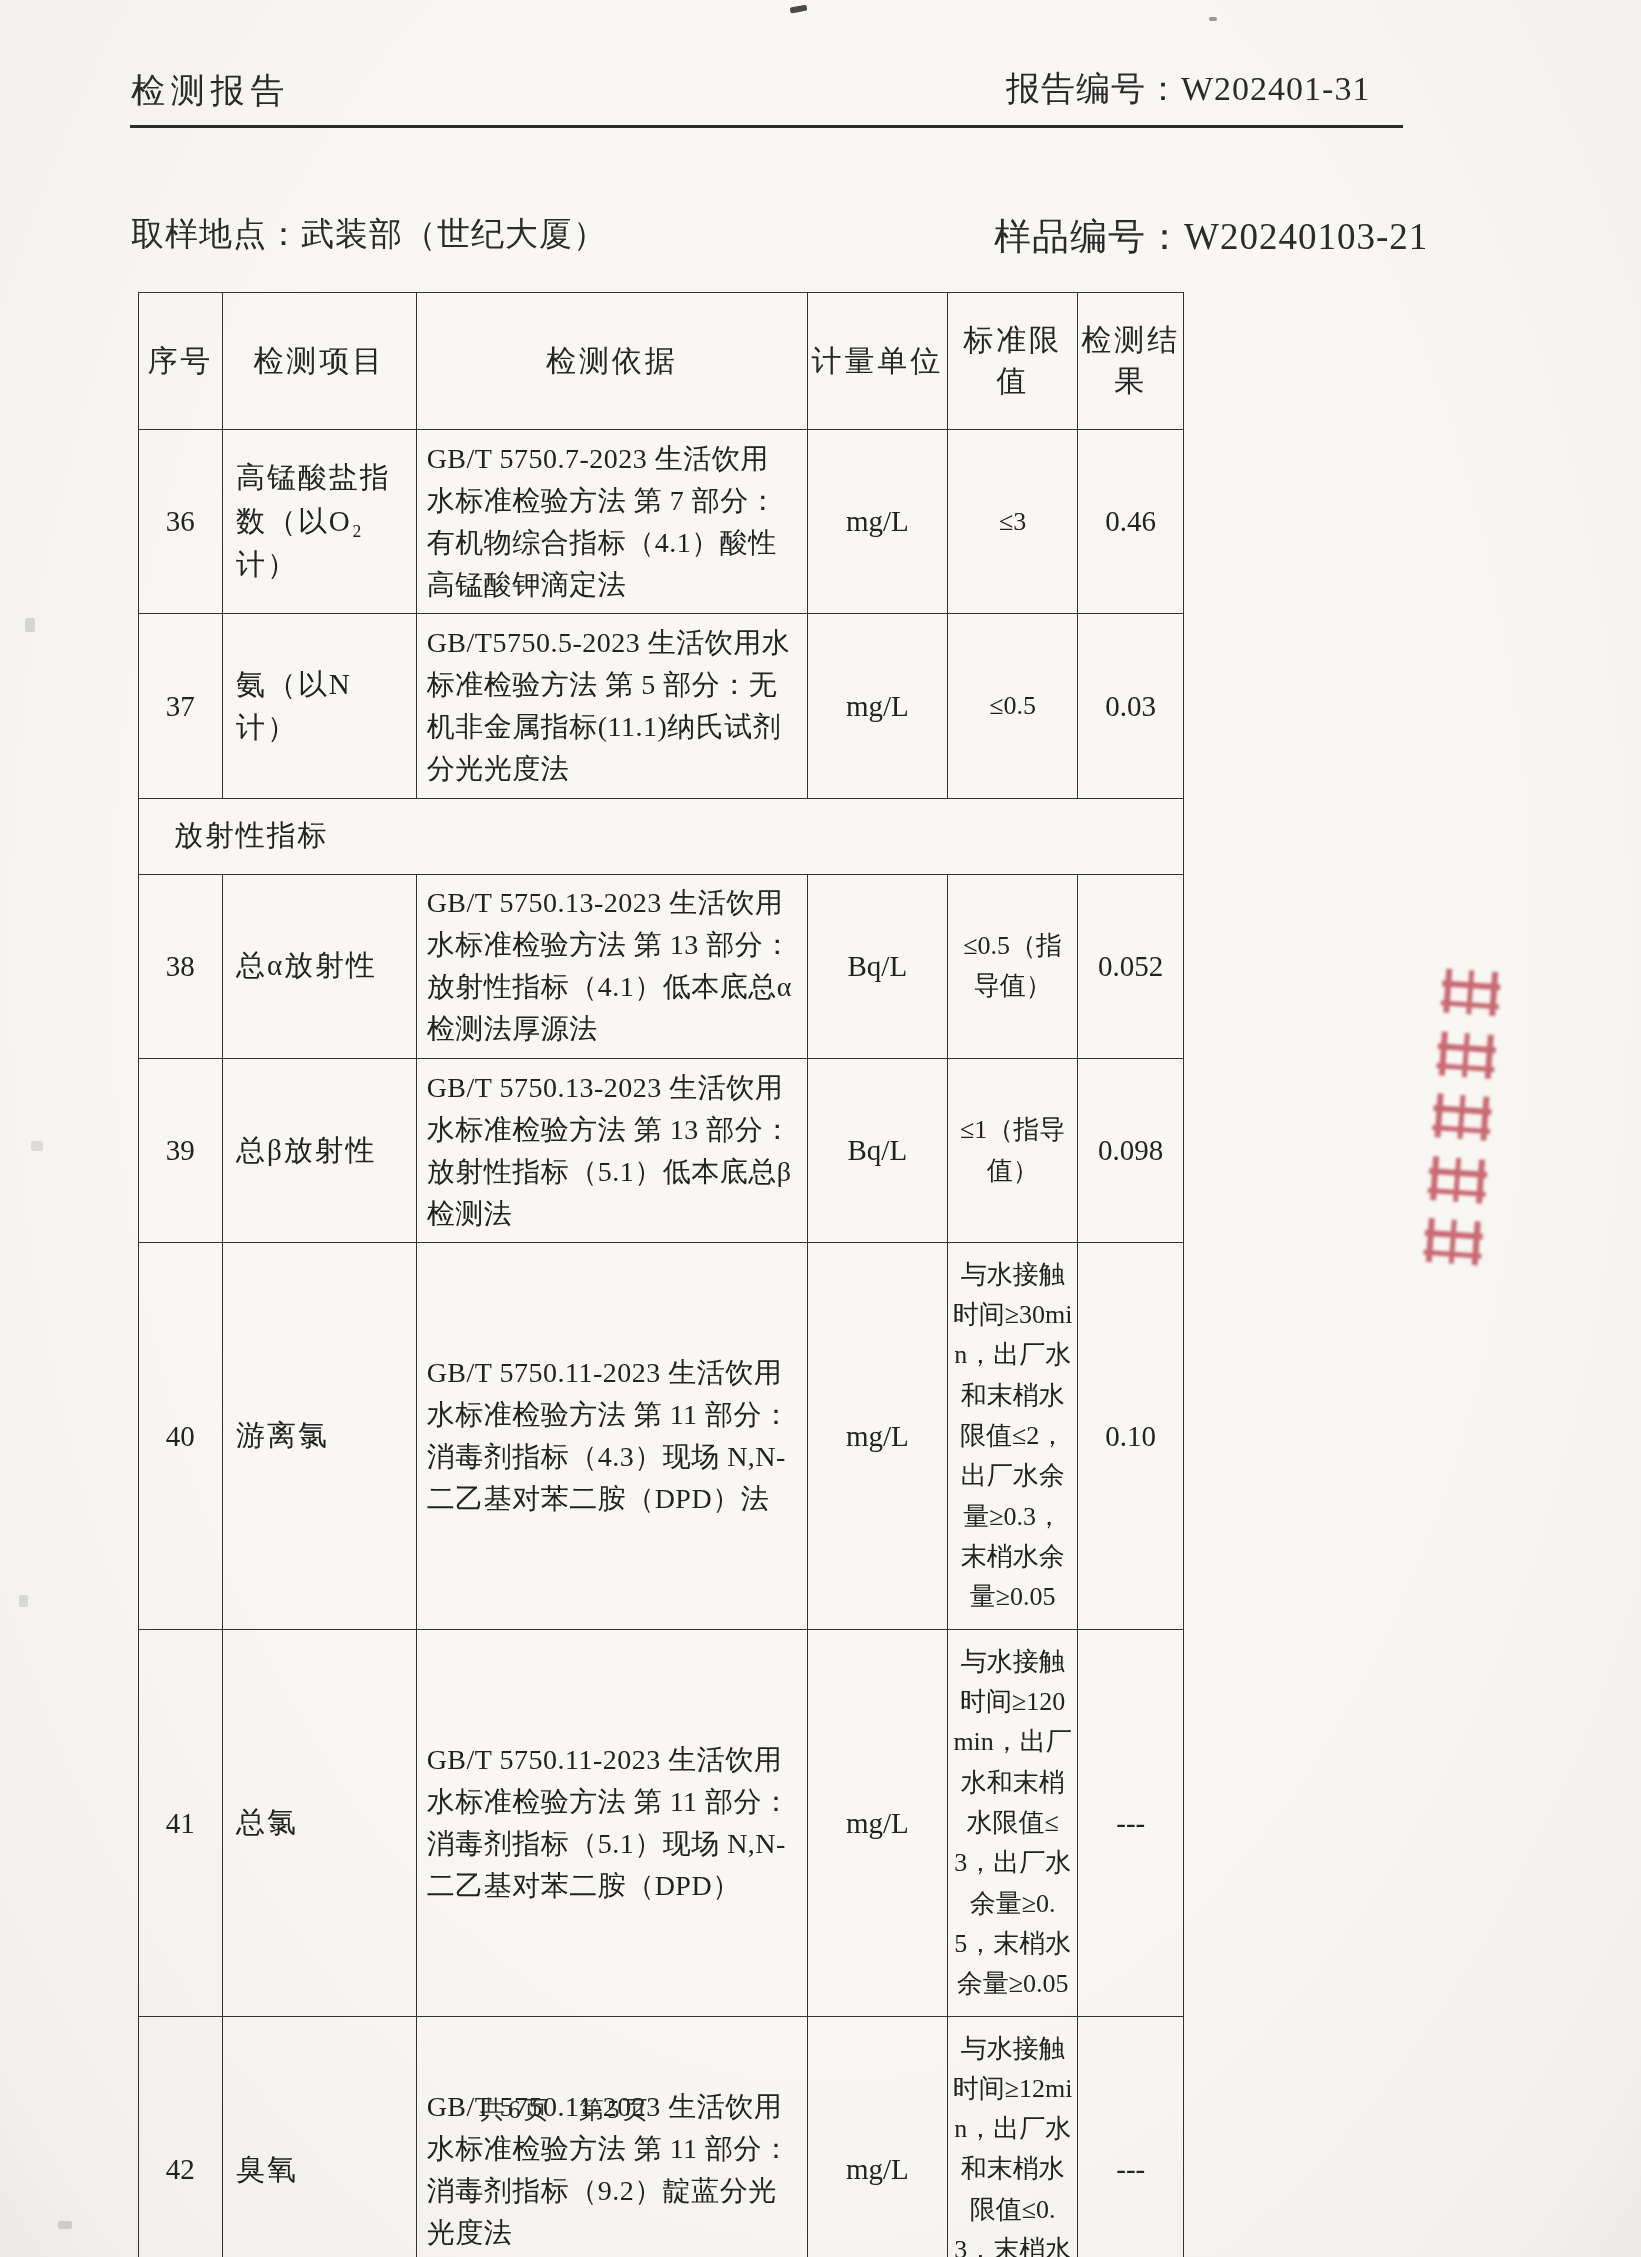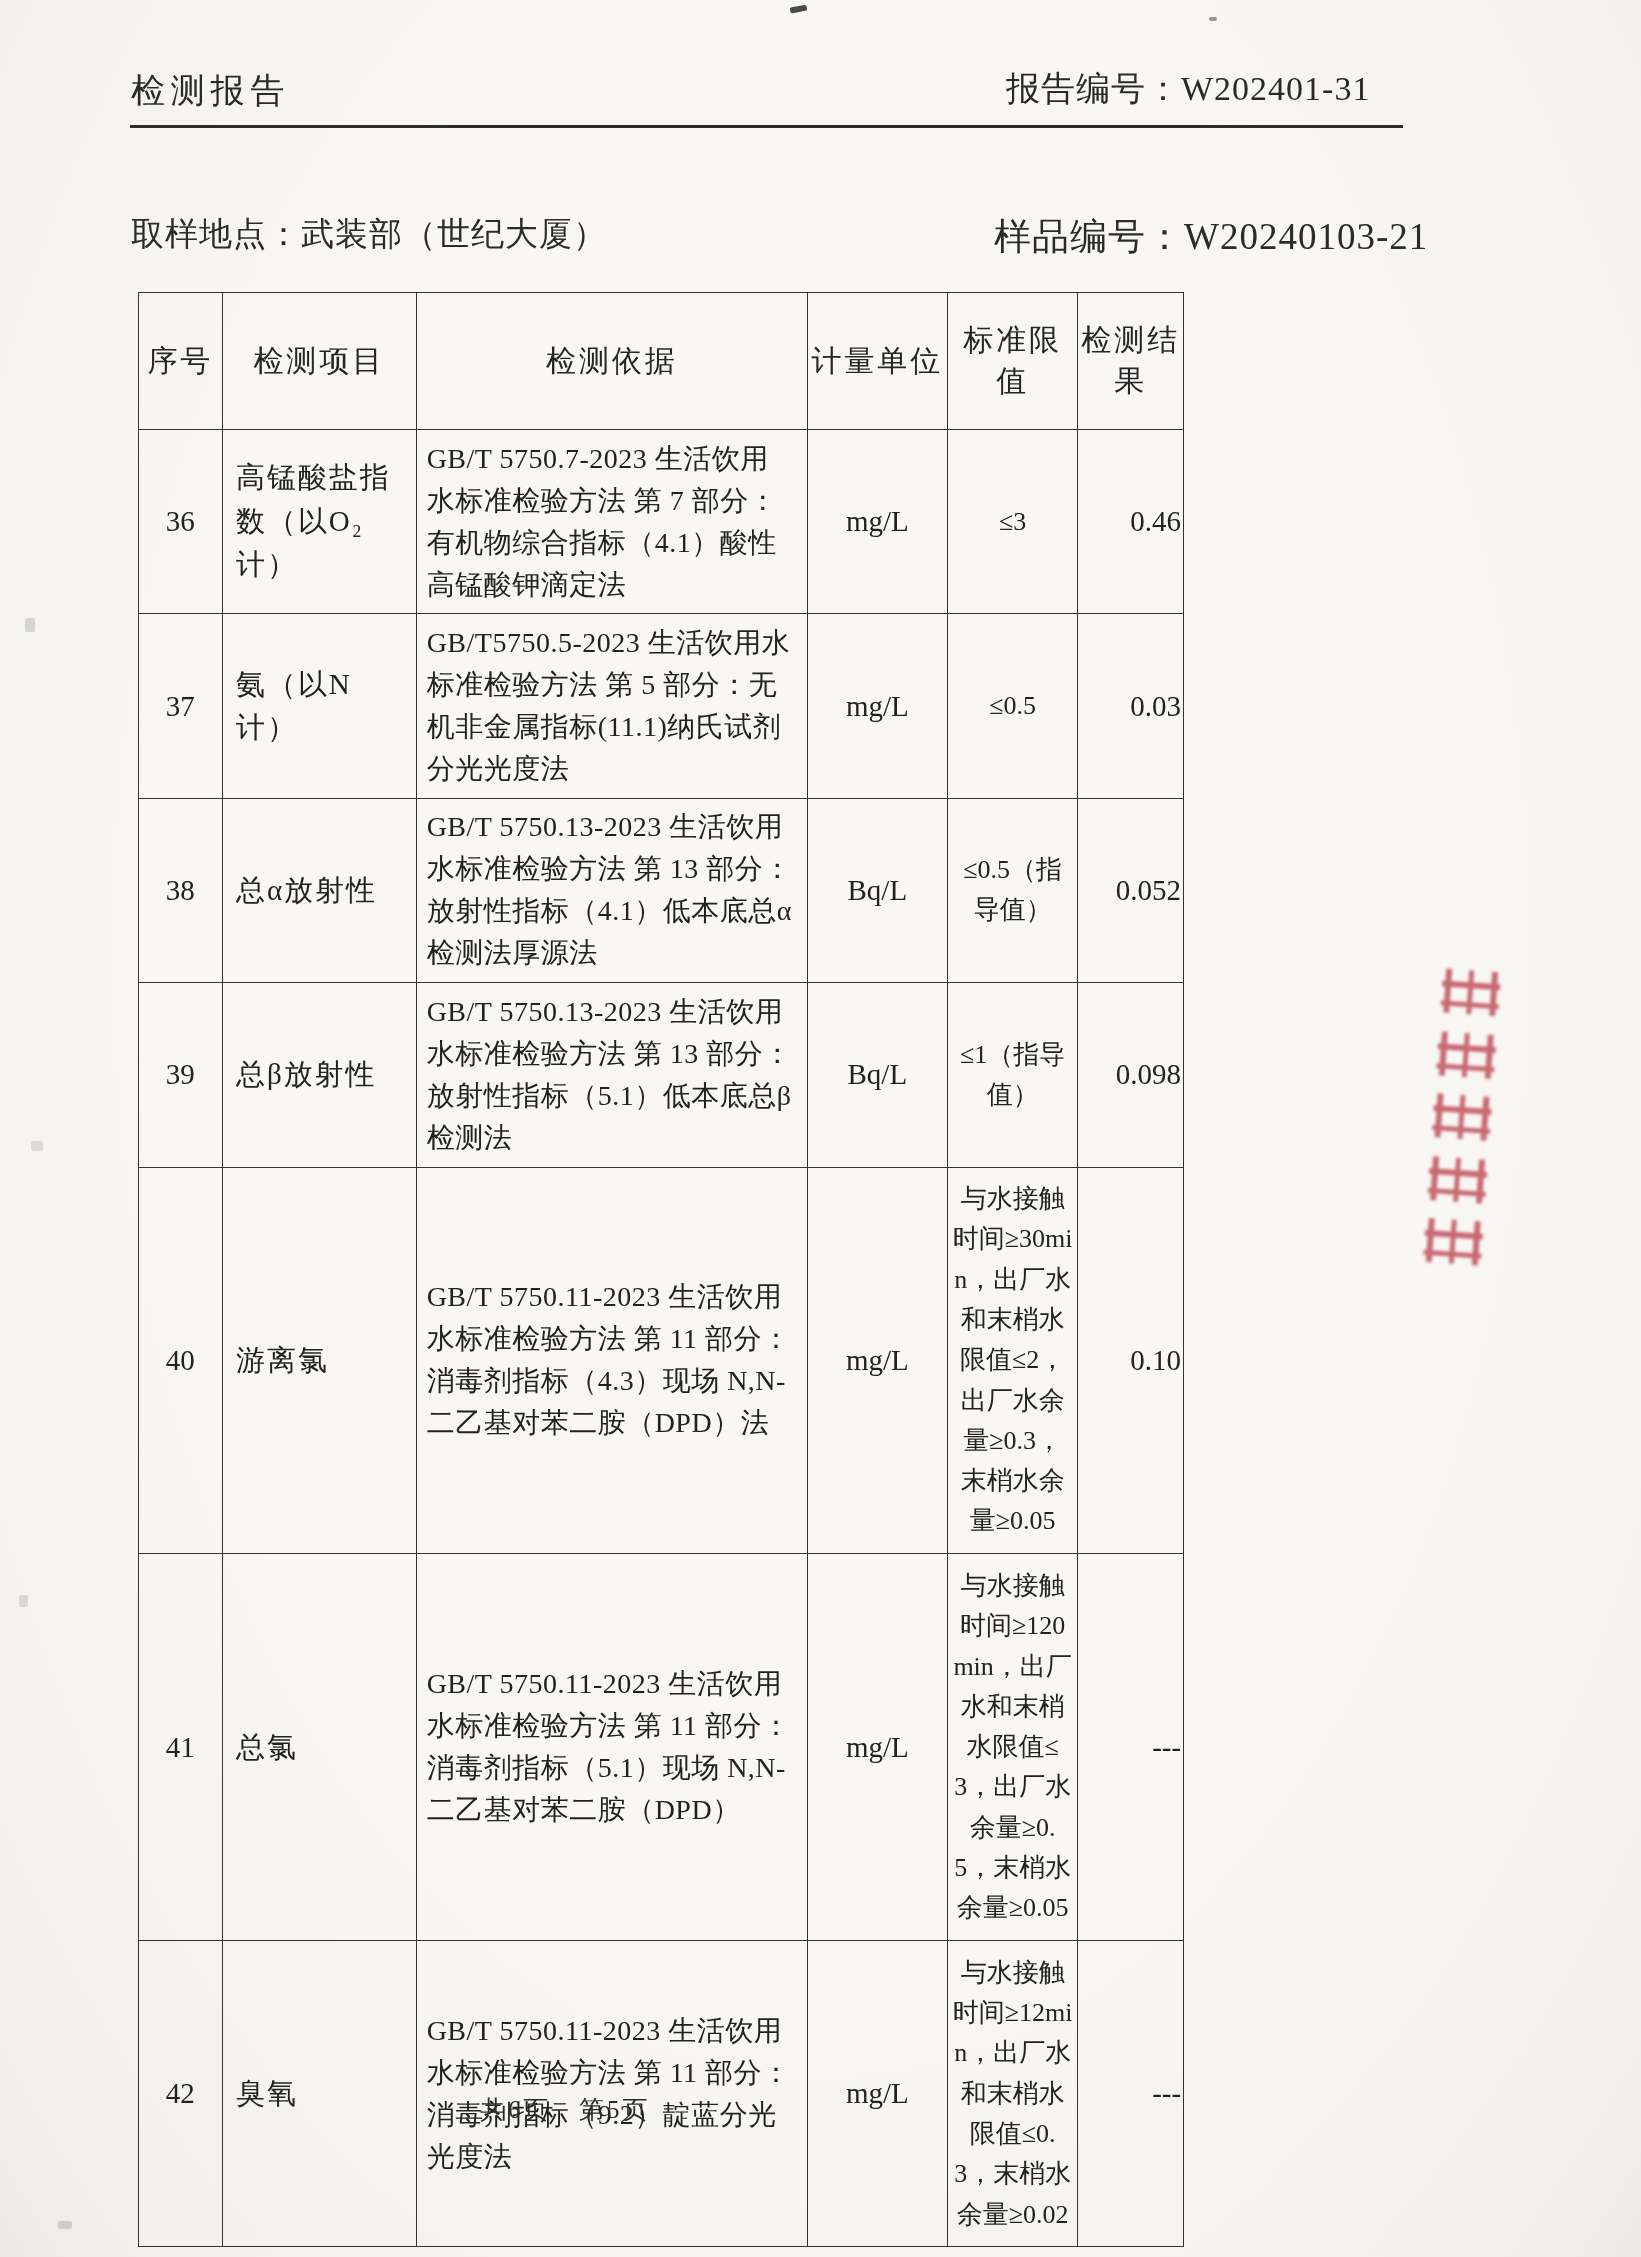--- a/index.html
+++ b/index.html
@@ -46,21 +46,21 @@
     font-weight:normal;
   }
   table.report th{
     padding:27px 1.9px;font-size:30px;letter-spacing:2.9px;text-align:center;color:#262626;
   }
   td.cell-no{ text-align:center;padding:5.8px 1.9px; }
   td.cell-item{ text-align:left;padding:7.7px 9.7px 7.7px 13.5px;letter-spacing:1.9px;line-height:1.5; }
   td.cell-basis{ text-align:left;padding:7.7px 9.7px;font-size:28px;line-height:1.5;letter-spacing:0.5px; }
   td.cell-unit{ text-align:center;padding:5.8px 1.9px; }
   td.cell-limit{ text-align:center;padding:11.6px 3.9px;font-size:26px;line-height:1.55;word-break:break-all; }
-  td.cell-result{ text-align:right;padding:5.8px 1.9px; }
+  td.cell-result{ text-align:center;padding:5.8px 1.9px; }
   td.section-cell{ padding:17.4px 9.7px;font-size:29px;letter-spacing:1.9px; }
   td.sec-left{ text-align:left;padding-left:35px; }
   td.sec-center{ text-align:center;padding-right:261px; }
   
   .footer{
     position:absolute;left:480px;top:2093px;
     font-size:25px;letter-spacing:2.9px;color:#2b2b2b;
   }
   
   .stamp{
@@ -129,20 +129,23 @@
         </tr>
         <tr>
           <td class="cell-no">37</td>
           <td class="cell-item">氨（以N计）</td>
           <td class="cell-basis">GB/T5750.5-2023 生活饮用水标准检验方法 第 5 部分：无机非金属指标(11.1)纳氏试剂分光光度法</td>
           <td class="cell-unit">mg/L</td>
           <td class="cell-limit">≤0.5</td>
           <td class="cell-result">0.03</td>
         </tr>
         <tr>
+          <td colspan="6" class="section-cell sec-left">放射性指标</td>
+        </tr>
+        <tr>
           <td class="cell-no">38</td>
           <td class="cell-item">总α放射性</td>
           <td class="cell-basis">GB/T 5750.13-2023 生活饮用水标准检验方法 第 13 部分：放射性指标（4.1）低本底总α检测法厚源法</td>
           <td class="cell-unit">Bq/L</td>
           <td class="cell-limit">≤0.5（指导值）</td>
           <td class="cell-result">0.052</td>
         </tr>
         <tr>
           <td class="cell-no">39</td>
           <td class="cell-item">总β放射性</td>

